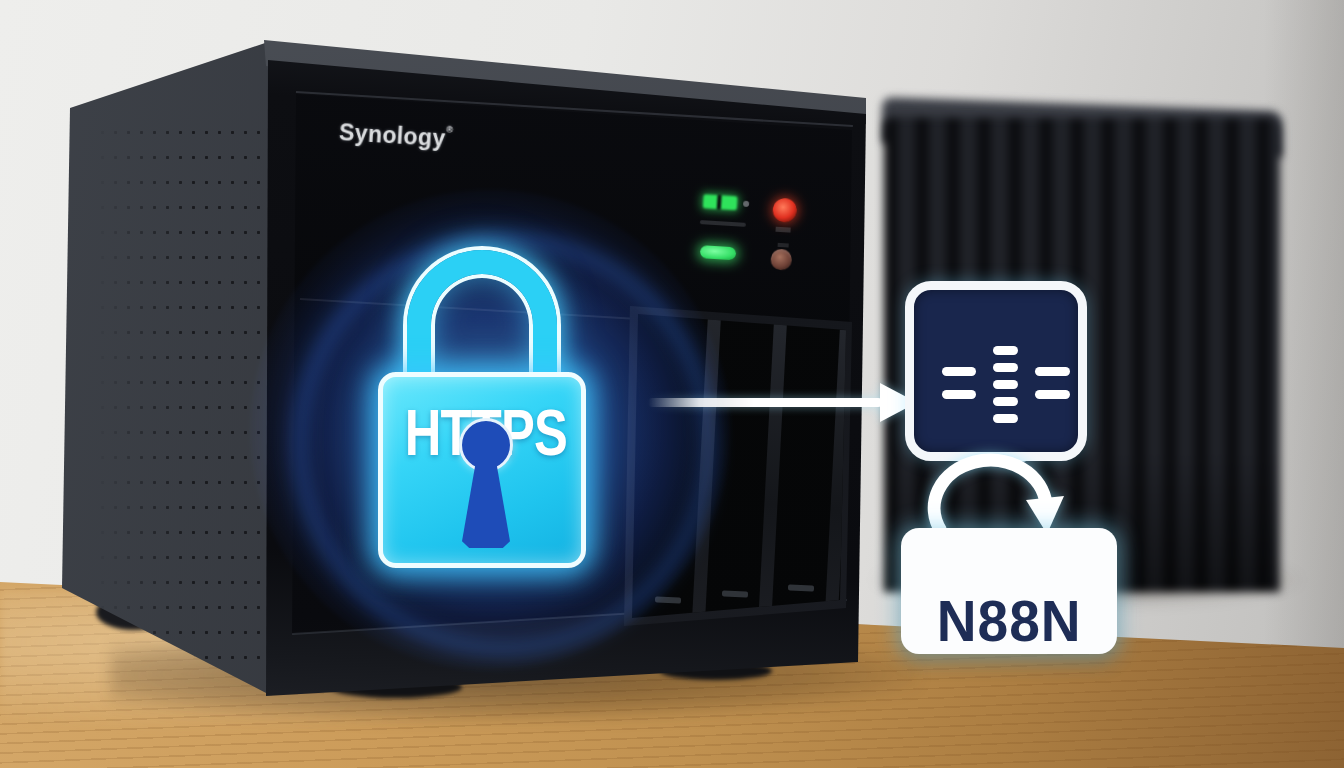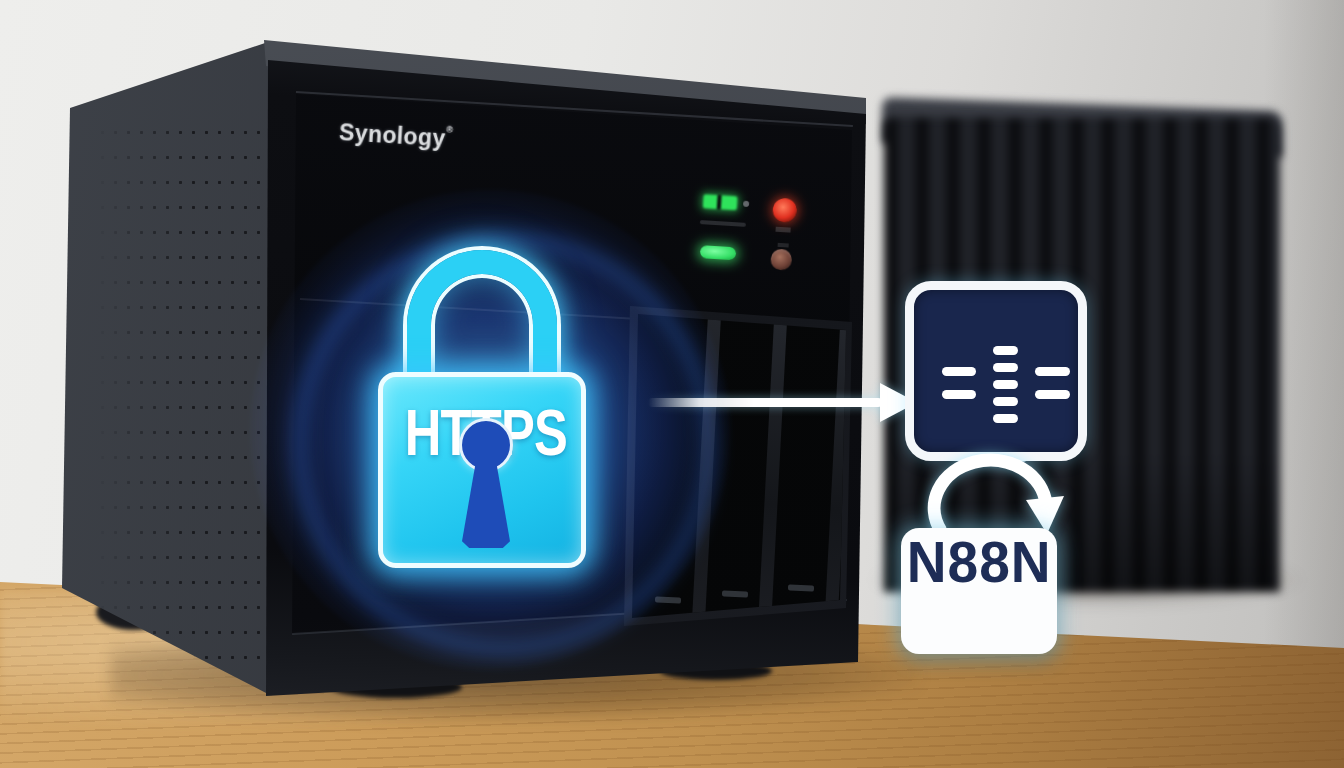--- a/index.html
+++ b/index.html
@@ -119,22 +119,22 @@
     filter:drop-shadow(0 0 2px rgba(240,252,255,.9));}
 
   
   .flow-arrow{left:640px;top:375px;filter:drop-shadow(0 0 5px rgba(160,230,255,.45));}
   .icon-tab{width:17px;height:10px;background:#bcc2ca;opacity:.85;border-radius:2px;}
   .server-icon{left:905px;top:281px;width:182px;height:180px;border-radius:26px;box-sizing:border-box;
     background:#19264d;border:9px solid #f4f7fa;
     box-shadow:0 0 16px rgba(120,215,255,.35),inset 0 0 12px rgba(0,0,0,.45);}
   .dash{position:absolute;border-radius:4.5px;background:#ffffff;height:9px;}
   .sync-arrow{left:915px;top:425px;filter:drop-shadow(0 0 6px rgba(140,225,255,.55));}
-  .n8n-box{left:901px;top:528px;width:156px;height:126px;border-radius:18px;background:#fcfdfe;
-    display:flex;align-items:flex-start;justify-content:center;
+  .n8n-box{left:901px;top:528px;width:216px;height:126px;border-radius:18px;background:#fcfdfe;
+    display:flex;align-items:flex-end;justify-content:center;
     box-shadow:0 0 20px 5px rgba(130,220,255,.45),0 8px 18px rgba(40,30,15,.35);}
   .n8n-label{font-size:58px;font-weight:700;color:#1e2d56;letter-spacing:1px;transform:scaleX(.95);}
 </style>
 </head>
 <body>
 
 <div class="stage">
 
   <div class="abs wall-shade"></div>
   <div class="abs desk"></div>

